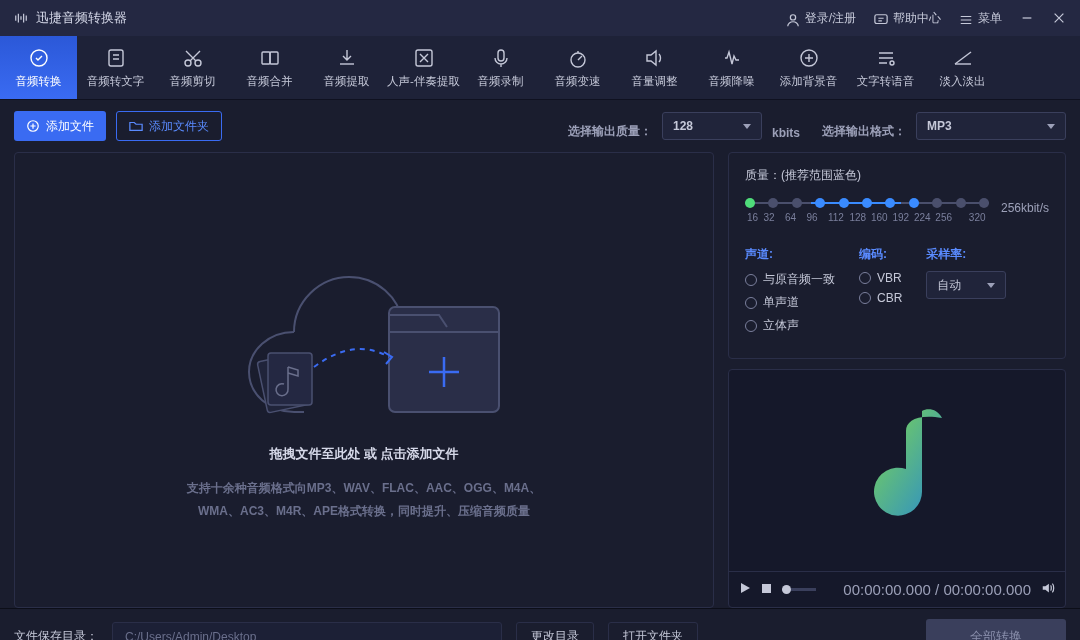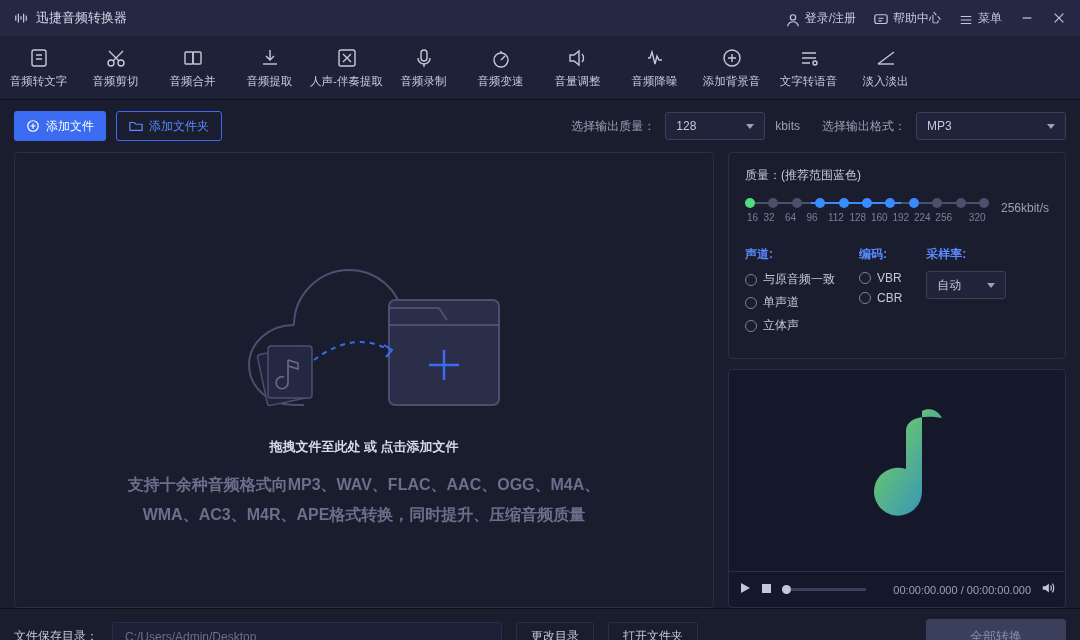--- a/index.html
+++ b/index.html
@@ -15,29 +15,29 @@
   .toolbar { height: 64px; background: #1e2238; display: flex; align-items: stretch; border-bottom: 1px solid #0f1120; }
   .tool-item { width: 77px; display: flex; flex-direction: column; align-items: center; justify-content: center; gap: 5px; cursor: pointer; color: #c5c8d8; font-size: 11.5px; }
   .tool-item.active { background: linear-gradient(#2b58d8,#3a6bf2); color: #fff; }
   .tool-item svg { width: 22px; height: 22px; }
   
   .actionbar { height: 52px; background: #1a1d2e; display: flex; align-items: center; justify-content: space-between; padding: 0 14px; }
   .actionbar-left { display: flex; gap: 10px; }
   .btn { height: 30px; display: flex; align-items: center; gap: 6px; border-radius: 3px; padding: 0 12px; font-size: 12px; cursor: pointer; }
   .btn-primary { background: #3a6bf2; color: #fff; }
   .btn-outline { border: 1px solid #3a6bf2; color: #5a8bff; }
-  .actionbar-right { display: flex; align-items: center; gap: 10px; }
+  .actionbar-right { display: flex; align-items: flex-end; gap: 10px; font-weight: bold; }
   .select { height: 28px; min-width: 100px; border: 1px solid #3a3f5c; background: #20243a; display: flex; align-items: center; justify-content: space-between; padding: 0 10px; border-radius: 3px; cursor: pointer; color: #c5c8d8;}
   .label-dim { color: #9ca0b8; }
   
   .main { display: flex; height: 456px; gap: 0; }
   .dropzone { flex: 1; border: 1px solid #2a2e48; margin: 0 0 0 14px; border-radius: 4px; display: flex; flex-direction: column; align-items: center; justify-content: center; font-weight: bold; }
   .dropzone .illus { position: relative; width: 300px; height: 190px; }
   .drop-main { font-size: 13px; color: #d5d8e8; margin-top: 18px; }
-  .drop-sub { font-size: 16px; color: #6a6f8c; text-align: center; line-height: 1.9; margin-top: 14px;}
+  .drop-sub { font-size: 12px; color: #6a6f8c; text-align: center; line-height: 1.9; margin-top: 14px;}
   
   .side { width: 366px; padding: 0 14px; display: flex; flex-direction: column; }
   .panel { border: 1px solid #2a2e48; border-radius: 4px; padding: 14px 16px 18px; }
   .q-title { color: #c5c8d8; margin-bottom: 10px; }
   .slider-row { display: flex; align-items: center; gap: 12px; }
   .slider { position: relative; flex: 1; height: 28px; }
   .slider-track { position: absolute; top: 8px; left: 0; right: 0; height: 2px; background: #4a4f6c; }
   .slider-blue { position: absolute; top: 8px; left: 27%; right: 36%; height: 2px; background: #3a8bff; }
   .slider-dots { position: absolute; top: 4px; left: 0; right: 0; display: flex; justify-content: space-between; }
   .sdot { width: 10px; height: 10px; border-radius: 50%; background: #4a4f6c; }
@@ -50,21 +50,21 @@
   .opts { display: flex; gap: 24px; margin-top: 24px; }
   .opt-col .opt-title { color: #5a8bff; margin-bottom: 8px; font-weight: bold; }
   .radio-row { display: flex; align-items: center; gap: 6px; margin-bottom: 6px; cursor: pointer; color:#c5c8d8;}
   .radio { width: 12px; height: 12px; border: 1px solid #7a7f9c; border-radius: 50%; }
   
   .preview { flex: 1; border: 1px solid #2a2e48; border-radius: 4px; margin-top: 10px; display: flex; flex-direction: column; background:#15182a;}
   .preview-body { flex: 1; display: flex; align-items: center; justify-content: center; }
   .preview-ctrl { height: 36px; display: flex; align-items: center; padding: 0 10px; gap: 10px; border-top:1px solid #2a2e48;}
   .pbar { flex:1; height:3px; background:#3a3f5c; position:relative;}
   .pbar .knob{position:absolute;left:0;top:-3px;width:9px;height:9px;border-radius:50%;background:#c5c8d8;}
-  .time { font-size: 11px; color: #9ca0b8; margin-left: 17px; }
+  .time { font-size: 15px; color: #9ca0b8; margin-left: 17px; }
   
   .footer { height: 56px; display: flex; align-items: center; padding: 0 14px; gap: 14px; background:#1a1d2e; border-top:1px solid #0c0e18;}
   .path-box { flex: 1; height: 30px; border: 1px solid #2a2e48; background: #1c2036; display: flex; align-items: center; padding: 0 12px; color: #6a6f8c; border-radius:3px;}
   .fbtn { height:30px; padding:0 14px; display:flex;align-items:center; border:1px solid #2a2e48; color:#c5c8d8; cursor:pointer; border-radius:3px;}
   .convert-btn { width: 140px; height: 36px; background:#3a3f5c; color:#8a8fac; display:flex;align-items:center;justify-content:center; border-radius:3px; cursor:pointer; font-size:13px;}
   .chev { width:0;height:0;border-left:4px solid transparent;border-right:4px solid transparent;border-top:5px solid #9ca0b8;}
   svg { stroke: currentColor; fill: none; stroke-width: 1.4; }
 </style>
 </head>
 <body>
@@ -112,20 +112,27 @@
       </span>
     <span class="tb-icon" style="cursor:pointer">
         <svg viewBox="0 0 16 16">
           <path d="M3 3l10 10M13 3L3 13"></path>
         </svg>
       </span>
   </div>
 </div>
 
 <div class="toolbar" id="toolbar">
+    <div class="tool-item active">
+      <svg viewBox="0 0 22 22">
+        <circle cx="11" cy="11" r="8"></circle>
+        <path d="M8 11l2 2 4-4"></path>
+      </svg>
+      <span>音频转换</span>
+    </div>
     <div class="tool-item">
       <svg viewBox="0 0 22 22">
         <rect x="4" y="3" width="14" height="16" rx="2"></rect>
         <path d="M8 8h6M8 12h6"></path>
       </svg>
       <span>音频转文字</span>
     </div>
     <div class="tool-item">
       <svg viewBox="0 0 22 22">
         <circle cx="6" cy="16" r="3"></circle>

